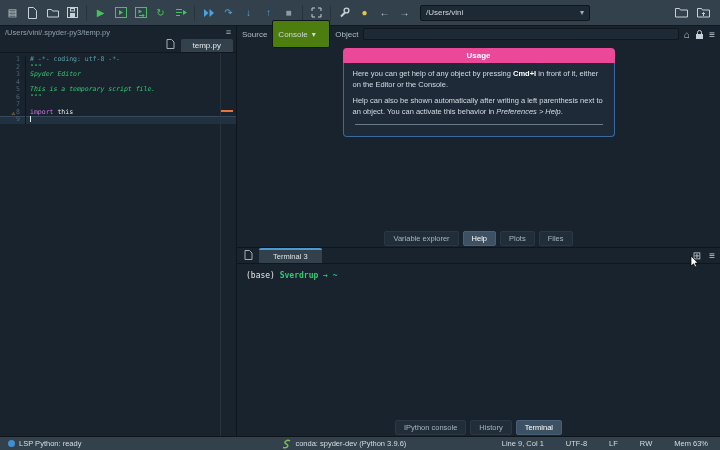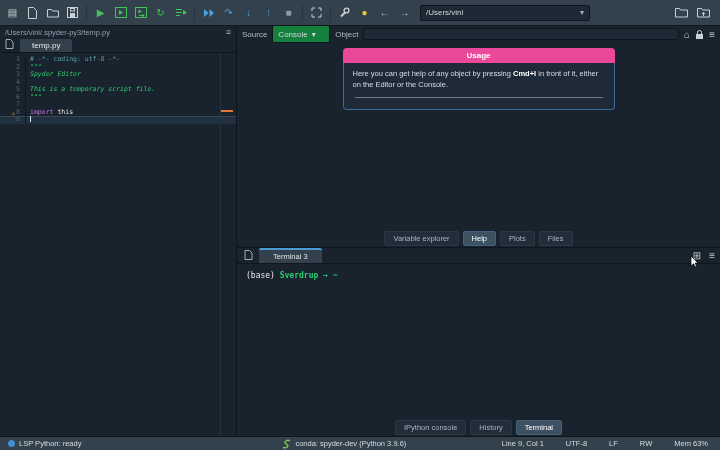--- a/index.html
+++ b/index.html
@@ -26,21 +26,21 @@
   
   .workspace { position:absolute; top:26px; left:0; right:0; bottom:14px; display:flex; }
   .vsplit { width:1px; background:#0e151c; cursor:col-resize; }
 
   
   .editor-pane { width:236px; display:flex; flex-direction:column; background:#19232D; }
   .epath-row { height:12px; display:flex; align-items:center; padding:0 5px;
                font-size:7.5px; color:#8fa1ad; }
   .epath-row .opts { margin-left:auto; color:#9fb0bb; font-size:9px; }
   .etabbar { height:15px; display:flex; align-items:flex-end; gap:4px; padding:0 3px;
-             background:#19232D; border-bottom:1px solid #10161d; }
+             background:#19232D; border-bottom:1px solid #10161d;justify-content:flex-end; }
   .etab { background:#32414B; color:#e4e9ec; font-size:8px; padding:2px 12px;
           border-radius:2px 2px 0 0; }
   .editor-body { flex:1; position:relative; padding-top:3px;
                  font-family:"DejaVu Sans Mono", monospace; }
   .erow { display:flex; height:7.5px; line-height:7.5px; font-size:6.5px; }
   .erow .ln { width:26px; text-align:right; padding-right:5px; color:#4e6374;
               border-right:1px solid #10161d; display:flex; justify-content:flex-end;
               align-items:center; gap:1px; }
   .erow .ctext { padding-left:4px; white-space:pre; color:#e8eaed; }
   .erow.cur { background:#223140; box-shadow:inset 0 1px 0 #34495e; }
@@ -51,21 +51,21 @@
   .warn-ic { color:#f0b429; font-size:6px; }
   .caret-bar { display:inline-block; width:1px; height:6px; background:#dfe6ea; vertical-align:middle; }
   .col-guide { position:absolute; top:0; bottom:0; left:220px; width:1px; background:#273440; }
   .cell-marker { position:absolute; top:57px; right:3px; width:12px; height:2px; background:#e8743b; }
 
   
   .right-col { flex:1; display:flex; flex-direction:column; background:#19232D; }
   .help-pane { height:222px; display:flex; flex-direction:column; border-bottom:1px solid #0e151c; }
   .help-header { height:16px; display:flex; align-items:center; gap:5px; padding:0 5px;
                  font-size:8px; color:#aebdc7; }
-  .combo { display:flex; align-items:center; gap:4px; height:18px; background:#15803d;
+  .combo { display:flex; align-items:center; gap:4px; height:28px; background:#4d7c0f;
            border:1px solid #0f161c; border-radius:2px; padding:0 5px;
            font-size:8px; color:#d0d8de; min-width:58px; }
   .obj-input { flex:1; height:12px; background:#1d2a35; border:1px solid #0f161c; border-radius:2px; }
   .hh-ic { color:#c7d0d6; font-size:10px; display:inline-flex; align-items:center; }
   .help-content { flex:1; overflow:hidden; }
   .usage-box { width:272px; margin:6px auto 0; border-radius:4px; }
   .usage-head { background:#ec4899; color:#ffffff; font-size:8px; font-weight:bold;
                 padding:3px 8px; border-radius:4px 4px 0 0;text-align:center; }
   .usage-body { background:#1e2a38; border:1px solid #3a6a9e; border-top:none;
                 border-radius:0 0 4px 4px; padding:6px 9px 6px;
@@ -277,20 +277,21 @@
                 <path d="M2.5 5V3.5a2 2 0 014 0V5" fill="none" stroke="#c7d0d6"></path>
               </svg>
           </span>
           <span class="hh-ic">≡</span>
         </div>
         <div class="help-content">
           <div class="usage-box">
             <div class="usage-head">Usage</div>
             <div class="usage-body">
               <p><span>Here you can get help of any object by pressing </span><span class="kbd">Cmd+I</span><span> in front of it, either on the Editor or the Console.</span></p>
+              <p><span>Help can also be shown automatically after writing a left parenthesis next to an object. You can activate this behavior in </span><span class="em">Preferences &gt; Help</span><span>.</span></p>
               <hr class="usage-hr">
             </div>
           </div>
         </div>
         <div class="btabs">
           <span class="btab">Variable explorer</span>
           <span class="btab active">Help</span>
           <span class="btab">Plots</span>
           <span class="btab">Files</span>
         </div>

